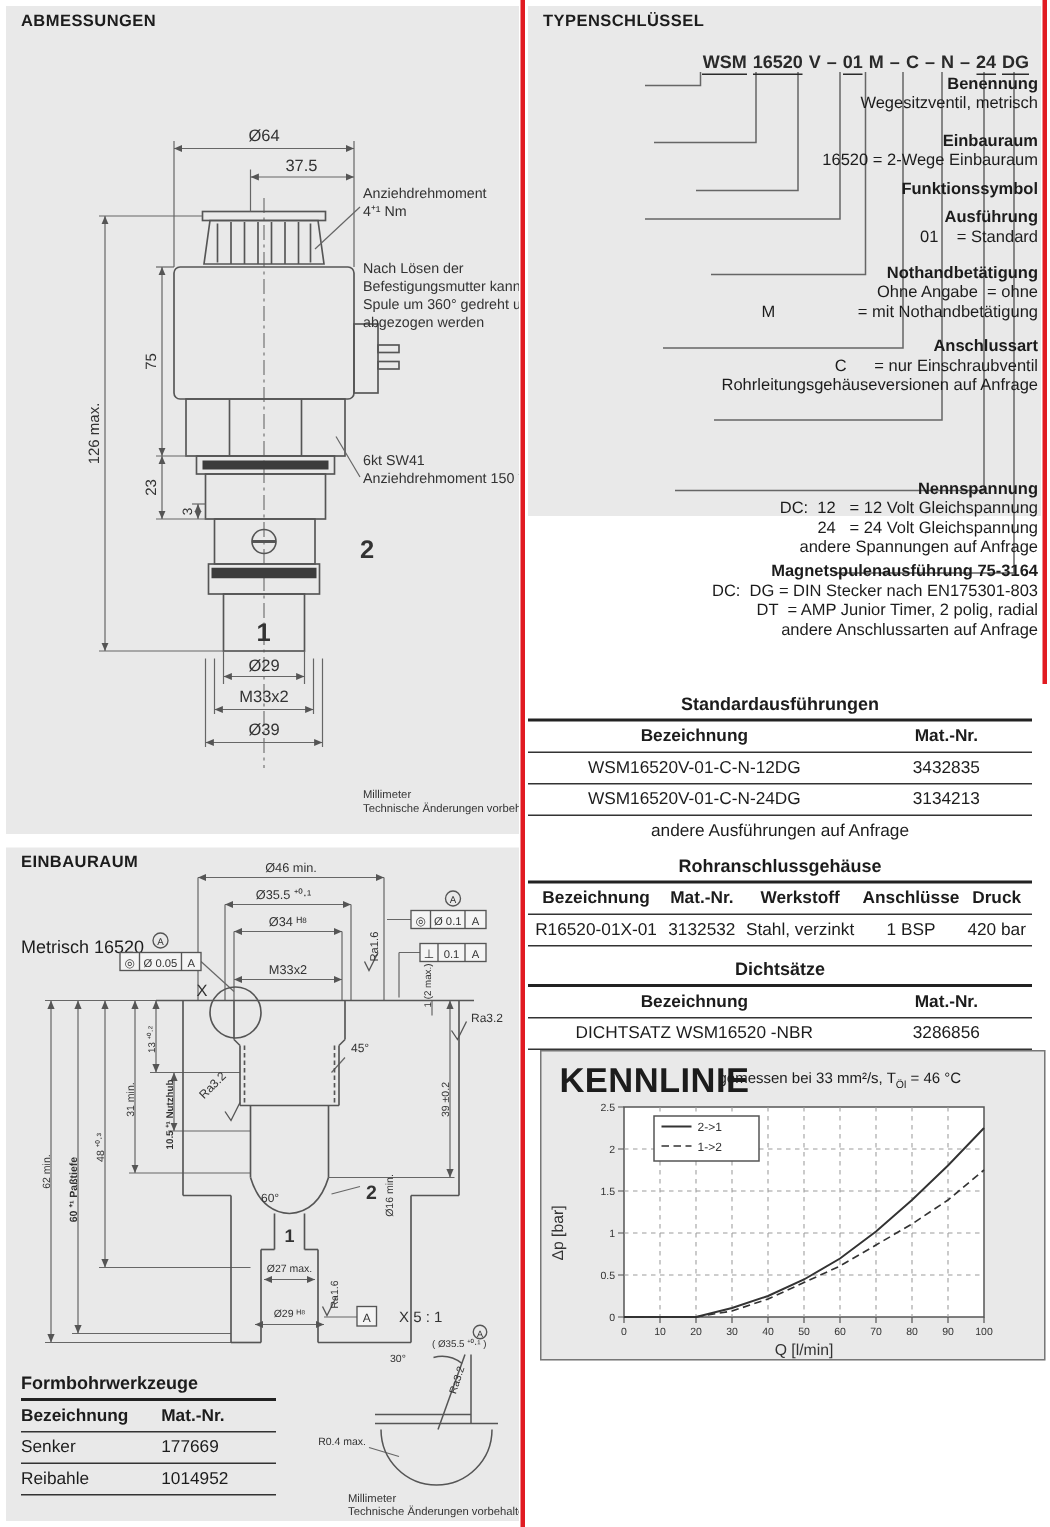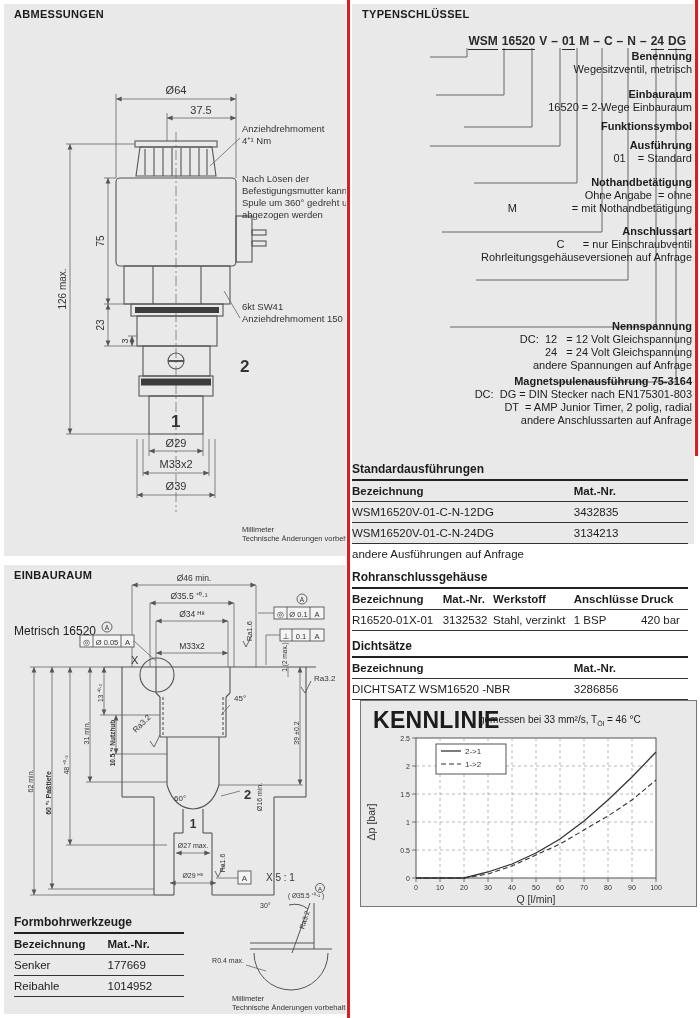--- a/index.html
+++ b/index.html
@@ -1,38 +1,38 @@
 <!DOCTYPE html>
 <html><head>
 <meta charset="utf-8">
 <style>
   html,body{margin:0;padding:0;}
   body{width:700px;height:1018px;background:#ffffff;position:relative;
        font-family:"Liberation Sans",sans-serif;color:#1c1c1c;overflow:hidden;}
   .panel{position:absolute;background:#e9e9e9;}
   #p-abm{left:4px;top:4px;width:342px;height:552px;}
   #p-einb{left:4px;top:565px;width:342px;height:449px;}
-  #p-typ{left:352px;top:4px;width:342px;height:540px;}
+  #p-typ{left:352px;top:4px;width:342px;height:340px;}
   #p-kenn{left:360px;top:700px;width:337px;height:207px;border:1px solid #777;box-sizing:border-box;}
   #red-main{position:absolute;left:347px;top:0;width:3px;height:1018px;background:#e11b22;}
   #red-right{position:absolute;left:695px;top:0;width:3px;height:456px;background:#e11b22;}
   .sec-title{position:absolute;left:10px;top:4px;font-size:11px;font-weight:bold;letter-spacing:.3px;}
   .sec-sub{position:absolute;left:10px;top:28px;font-size:12px;margin-top:31px;}
   svg{position:absolute;left:0;top:0;}
   svg text{fill:#333;font-family:"Liberation Sans",sans-serif;}
   
   #code-line{position:absolute;top:30px;right:8px;font-size:12px;font-weight:bold;color:#2a2a2a;white-space:nowrap;}
   #code-line span{margin-left:4px;}
   #code-line span.cu{border-bottom:1.5px solid #2a2a2a;padding-bottom:1px;}
   .tgroup{position:absolute;left:10px;width:330px;text-align:right;}
   .tgroup .gh{font-size:11px;font-weight:bold;line-height:13px;}
   .tgroup .gl{font-size:11px;line-height:13px;white-space:pre;}
   
   #tables{position:absolute;left:352px;top:460px;width:336px;}
-  .tbl{margin-bottom:6px;}
+  .tbl{margin-bottom:6px;text-align:center;}
   .tbl-title{font-size:12px;font-weight:bold;padding:2px 0 3px 0;border-bottom:2px solid #222;}
   .trow{display:flex;border-bottom:1.5px solid #333;padding:3px 0;font-size:11.5px;line-height:14px;}
   .trow.head{font-weight:bold;}
   .tbl-note{font-size:11.5px;padding:4px 0 2px 0;}
   .c-a{width:66%;}.c-b{width:34%;}
   .r1{width:27%;}.r2{width:15%;}.r3{width:24%;}.r4{width:20%;}.r5{width:14%;}
   
   #form-tbl{position:absolute;left:10px;top:348px;width:170px;}
   #form-tbl .trow{border-bottom:1.5px solid #333;}
   #form-tbl .f1{width:55%;}#form-tbl .f2{width:45%;}

